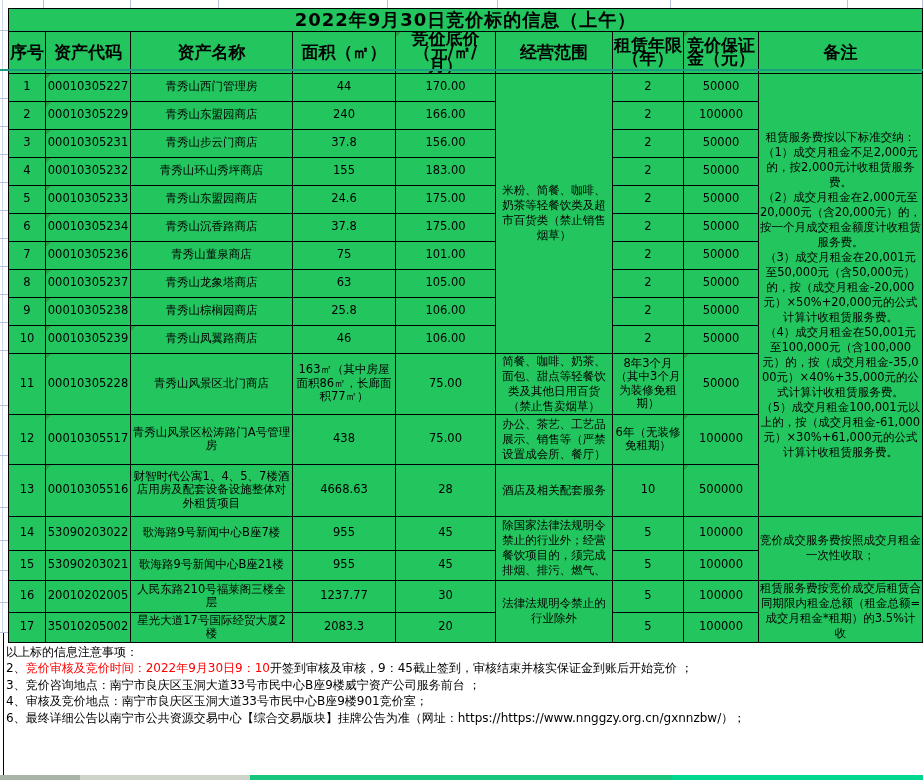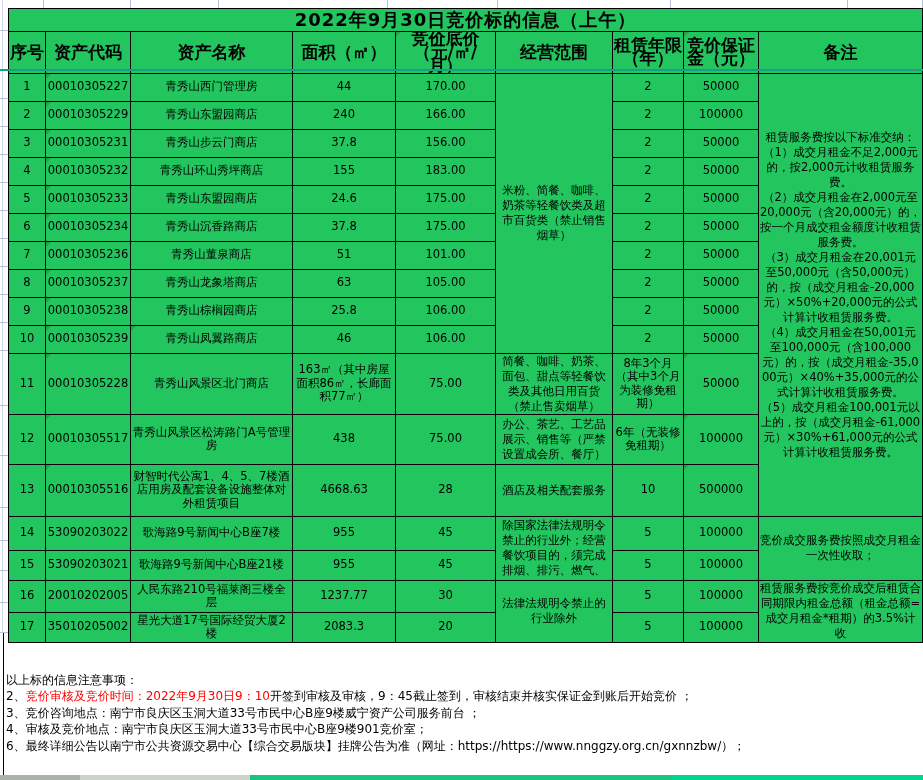--- a/index.html
+++ b/index.html
@@ -15,21 +15,21 @@
         font-size:11.5px;line-height:13.5px;overflow:hidden;word-break:break-all;position:relative;font-weight:normal;}
   thead th{font-weight:bold;font-size:17px;}
   tr.title-row th{font-size:18px;font-weight:bold;height:22px;line-height:22px;letter-spacing:1px;}
   tr.header-row{height:40px;}
   td.remark{line-height:15px;white-space:pre-wrap;text-align:center;}
   td.scope{line-height:15px;}
   .flag{position:absolute;top:0;left:0;width:0;height:0;
         border-top:5px solid #2f9e44;border-right:5px solid transparent;}
   .divider{position:absolute;left:0;top:69px;width:923px;height:2px;background:#18a080;z-index:5;}
   
-  .notes{position:absolute;left:6px;top:672px;width:916px;}
+  .notes{position:absolute;left:6px;top:644px;width:916px;}
   .note-line{white-space:nowrap;font-size:12px;line-height:16.4px;}
   .red{color:#ff0000;}
   .noteborder{position:absolute;left:3px;top:632px;width:1px;height:143px;background:#000;}
   .bottomstrip{position:absolute;left:0;top:775px;width:923px;height:5px;
     background:linear-gradient(to right,
       #a9b3a7 0px,#a9b3a7 80px,#ccd3c9 80px,#ccd3c9 250px,
       #17c57c 250px,#17c57c 672px,#00d68f 672px,#00d68f 923px);}
   .stub{position:absolute;left:0;width:8px;height:1px;background:#b6c2da;}
 </style>
 </head>
@@ -137,21 +137,21 @@
           <td><span>青秀山沉香路商店</span></td>
           <td><span>37.8</span></td>
           <td><span>175.00</span></td>
           <td><span>2</span></td>
           <td><span>50000</span></td>
         </tr>
         <tr style="height: 28px;">
           <td><span>7</span></td>
           <td><span>00010305236</span><i class="flag"></i></td>
           <td><span>青秀山董泉商店</span></td>
-          <td><span>51</span></td>
+          <td><span>75</span></td>
           <td><span>101.00</span></td>
           <td><span>2</span></td>
           <td><span>50000</span></td>
         </tr>
         <tr style="height: 28px;">
           <td><span>8</span></td>
           <td><span>00010305237</span><i class="flag"></i></td>
           <td><span>青秀山龙象塔商店</span></td>
           <td><span>63</span></td>
           <td><span>105.00</span></td>

